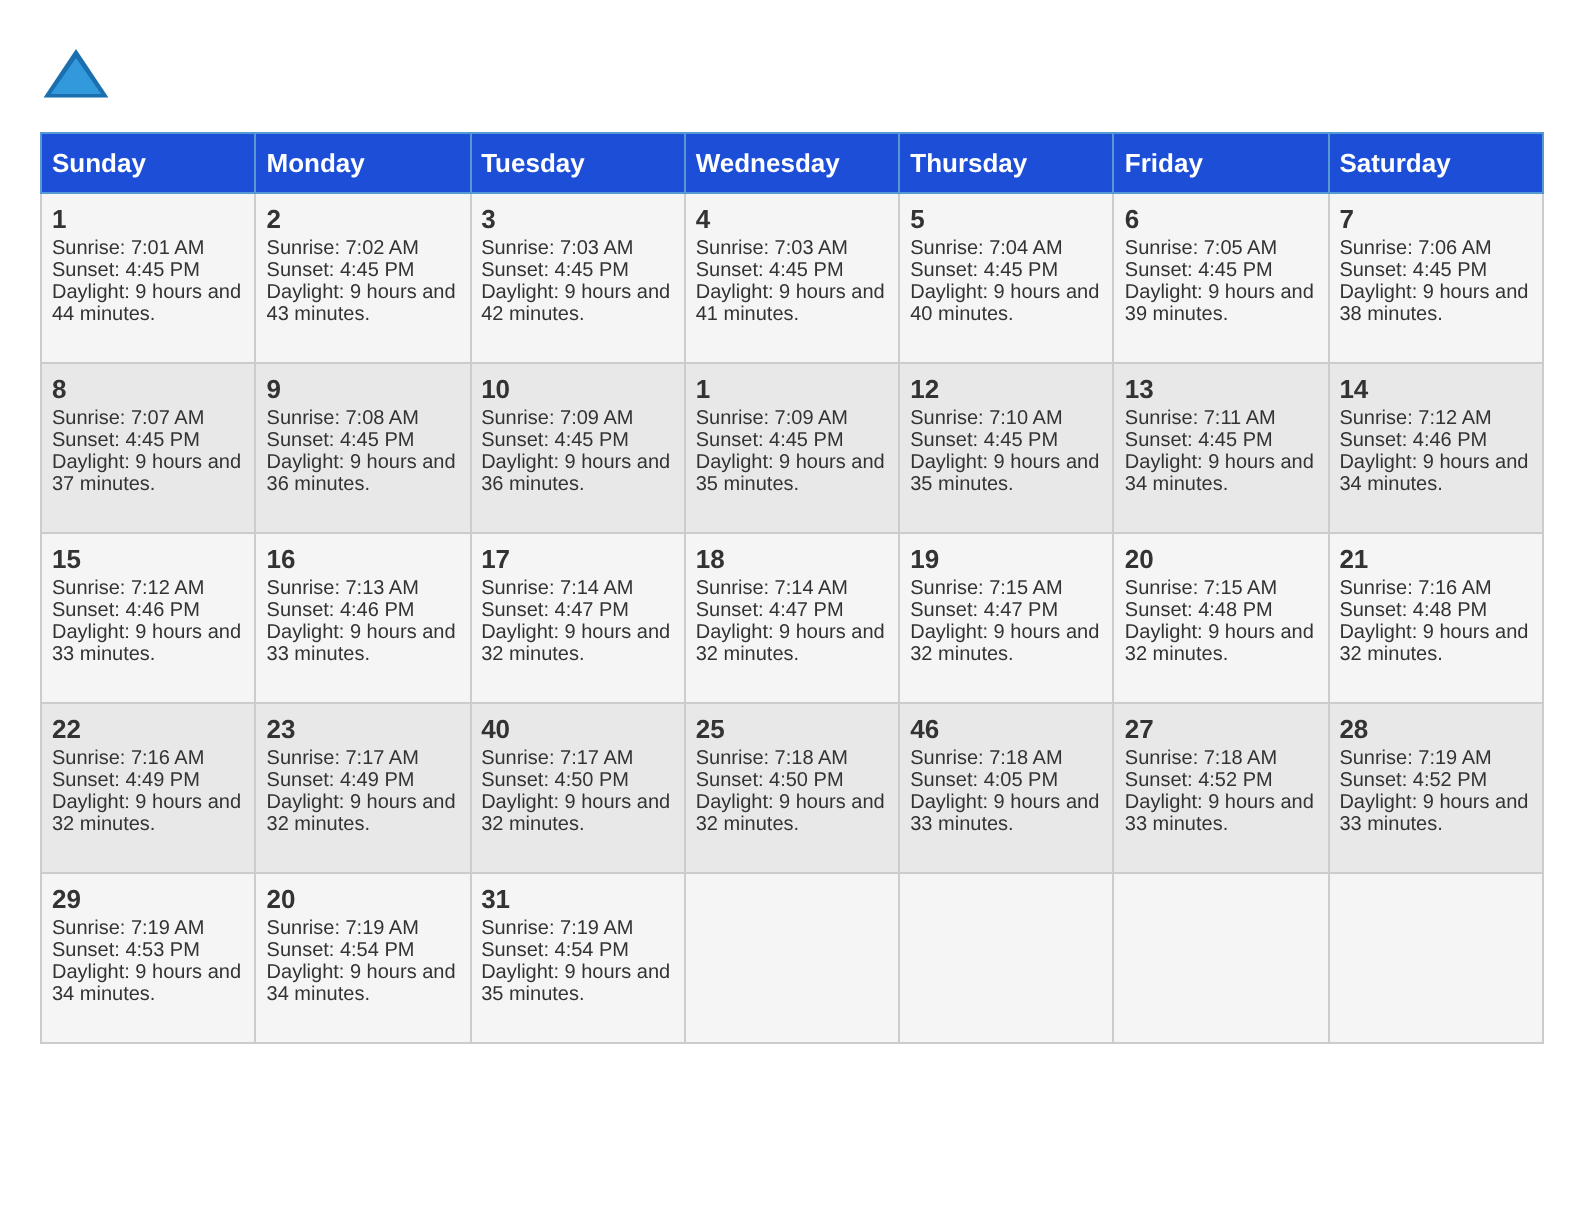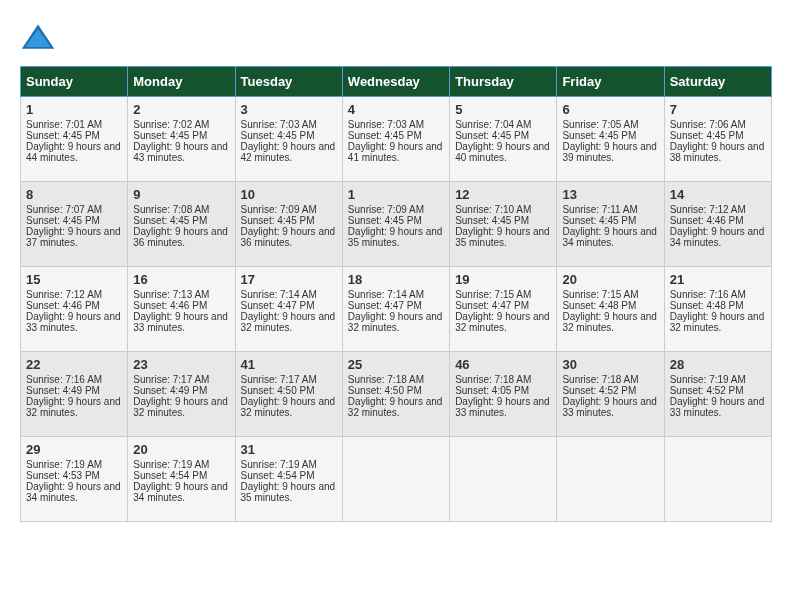--- a/index.html
+++ b/index.html
@@ -45,21 +45,21 @@
     .location-title {
       font-size: 16px;
       color: #555;
     }
     table {
       width: 100%;
       border-collapse: collapse;
       table-layout: fixed;
     }
     thead tr {
-      background-color: #14532d;
+      background-color: #1d4ed8;
     }
     thead th {
       color: #fff;
       font-size: 13px;
       font-weight: bold;
       padding: 7px 5px;
       text-align: left;
       border: 1px solid #5599d4;
     }
     tbody tr {
@@ -260,39 +260,39 @@
           <div>Sunset: 4:49 PM</div>
           <div>Daylight: 9 hours and 32 minutes.</div>
         </td>
         <td>
           <span class="day-number">23</span>
           <div>Sunrise: 7:17 AM</div>
           <div>Sunset: 4:49 PM</div>
           <div>Daylight: 9 hours and 32 minutes.</div>
         </td>
         <td>
-          <span class="day-number">41</span>
+          <span class="day-number">40</span>
           <div>Sunrise: 7:17 AM</div>
           <div>Sunset: 4:50 PM</div>
           <div>Daylight: 9 hours and 32 minutes.</div>
         </td>
         <td>
           <span class="day-number">25</span>
           <div>Sunrise: 7:18 AM</div>
           <div>Sunset: 4:50 PM</div>
           <div>Daylight: 9 hours and 32 minutes.</div>
         </td>
         <td>
           <span class="day-number">46</span>
           <div>Sunrise: 7:18 AM</div>
           <div>Sunset: 4:05 PM</div>
           <div>Daylight: 9 hours and 33 minutes.</div>
         </td>
         <td>
-          <span class="day-number">30</span>
+          <span class="day-number">27</span>
           <div>Sunrise: 7:18 AM</div>
           <div>Sunset: 4:52 PM</div>
           <div>Daylight: 9 hours and 33 minutes.</div>
         </td>
         <td>
           <span class="day-number">28</span>
           <div>Sunrise: 7:19 AM</div>
           <div>Sunset: 4:52 PM</div>
           <div>Daylight: 9 hours and 33 minutes.</div>
         </td>

